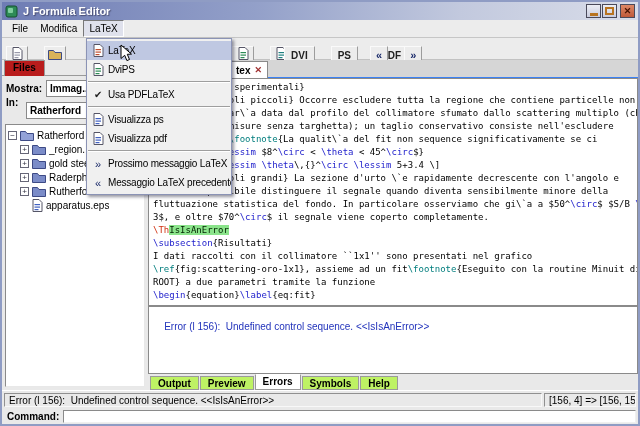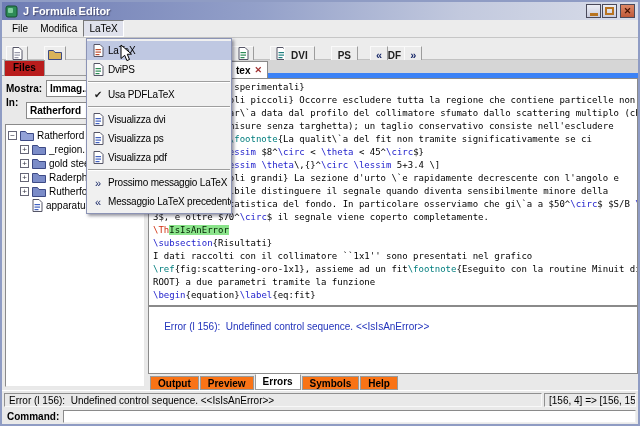--- a/index.html
+++ b/index.html
@@ -34,30 +34,30 @@
   #mostra-combo{left:44px;top:20px;width:98px}
   #in-combo{left:24px;top:42px;width:118px}
   .combo .cval{flex:1;font-size:10px;font-weight:bold;padding:2px 2px 0 3px;white-space:nowrap;overflow:hidden}
   .combo .carrow{width:15px;background:#ccd3e8;border-left:1px solid #8a8a8a;display:flex;align-items:center;justify-content:center;font-size:7px;color:#223}
   .treebox{left:3px;top:64px;width:140px;height:263px;background:#fff;border:1px solid;border-color:#8a8a8a #e8e8e8 #e8e8e8 #8a8a8a;overflow:hidden;padding-top:3px}
   .trow{display:flex;align-items:center;height:14px;font-size:10px;white-space:nowrap}
   .thandle{width:9px;height:9px;border:1px solid #667;background:#fff;font-size:8px;line-height:7px;text-align:center;margin-right:3px;color:#334;flex:none}
   .thspace{width:12px;flex:none}
   .trow .ic{margin-right:3px;flex:none;display:inline-flex}
   .tlabel{overflow:hidden}
-  .tabbar{left:146px;top:58px;width:490px;height:18px;background:#d6d6d6;border-bottom:5px solid #3b82f6}
+  .tabbar{left:146px;top:58px;width:490px;height:18px;background:#d6d6d6;border-bottom:1px solid #3b82f6}
   .etab{position:absolute;left:2px;top:1px;width:118px;height:17px;background:#fff;border:1px solid #8a8a8a;border-bottom:none;display:flex;align-items:center;justify-content:flex-end;padding:0 5px;font-size:10px;font-weight:bold;gap:4px}
   .tabx{color:#a03030;font-size:9px;font-weight:bold;line-height:1}
   .codebox{left:146px;top:76px;width:490px;height:228px;background:#fff;border:1px solid #8a8a8a;overflow:hidden;padding:2px 0 0 4px;font-family:"DejaVu Sans Mono",monospace;font-size:9px;line-height:13px}
   .cline{white-space:pre;height:13px}
   .seg-p{color:#000}.seg-b{color:#2222cc}.seg-t{color:#007d7d}.seg-r{color:#d03010}
   .seg-g{background:#8be48b;color:#002200}
   .errorbox{left:146px;top:304px;width:490px;height:68px;background:#fff;border:1px solid #8a8a8a;padding:3px 4px;font-size:10px;color:#2233bb;white-space:pre;overflow:hidden}
   .btabs{left:146px;top:372px;width:490px;height:16px;display:flex;align-items:flex-end;padding-left:2px;gap:1px}
-  .btab{font-size:10px;font-weight:bold;padding:1px 7px 2px;background:#f97316;border:1px solid #9a9a9a;height:14px}
+  .btab{font-size:10px;font-weight:bold;padding:1px 7px 2px;background:#bef264;border:1px solid #9a9a9a;height:14px}
   .btab.active{background:#fff;height:16px;border-top:1px solid #fff}
   .statusbar{left:0;top:388px;width:636px;height:18px;background:#e9e9e9;border-top:1px solid #fff}
   .scell{position:absolute;top:2px;height:14px;border:1px solid;border-color:#909090 #f8f8f8 #f8f8f8 #909090;font-size:10px;padding:1px 4px;white-space:pre;overflow:hidden}
   #status-left{left:2px;width:538px}
   #status-right{left:542px;width:92px}
   .commandrow{left:0;top:406px;width:636px;height:16px;display:flex;align-items:center;padding:0 2px;gap:4px}
   .cmdlabel{font-size:10px;font-weight:bold;padding-left:3px;white-space:nowrap}
   .cmdinput{flex:1;height:13px;border:1px solid;border-color:#8a8a8a #f0f0f0 #f0f0f0 #8a8a8a;background:#fff;font-family:"DejaVu Sans Mono",monospace;font-size:10px;padding:0 2px;outline:none}
   .dropdown{left:84px;top:36px;width:146px;background:#f0f0f0;border:1px solid #8b93b5;box-shadow:2px 2px 3px rgba(50,50,70,.5);padding:2px 0;z-index:40}
   .mitem{height:19px;display:flex;align-items:center;padding:0 4px 0 3px;font-size:10px;letter-spacing:-0.2px;white-space:nowrap;overflow:hidden}
@@ -222,21 +222,21 @@
       <span>tex</span>
       <span class="tabx">✕</span>
     </span>
   </div>
 
   <div class="codebox" id="code">
       <div class="cline"><span class="seg-p">oltre i limiti sperimentali}</span></div>
       <div class="cline"><span class="seg-b">\paragraph</span><span class="seg-p">{Angoli piccoli} Occorre escludere tutta la regione che contiene particelle non</span></div>
       <div class="cline"><span class="seg-p">deviate, che sar\`a data dal profilo del collimatore sfumato dallo scattering multiplo (che</span></div>
       <div class="cline"><span class="seg-p">si vede dalle misure senza targhetta); un taglio conservativo consiste nell'escludere</span></div>
-      <div class="cline"><span class="seg-p">questa regione</span><span class="seg-t">\footnote</span><span class="seg-p">{La qualit\`a del fit non tramite significativamente se ci</span></div>
+      <div class="cline"><span class="seg-p">questa regione</span><span class="seg-t">\footnote</span><span class="seg-p">{La qualit\`a del fit non sequence significativamente se ci</span></div>
       <div class="cline"><span class="seg-p">si limita a </span><span class="seg-b">\lessim</span><span class="seg-p"> $8^</span><span class="seg-b">\circ</span><span class="seg-p"> &lt; </span><span class="seg-b">\theta</span><span class="seg-p"> &lt; 45^</span><span class="seg-b">\circ</span><span class="seg-p">$}</span></div>
       <div class="cline"><span class="seg-p">con margine </span><span class="seg-b">\lessim</span><span class="seg-p"> </span><span class="seg-b">\theta</span><span class="seg-p">\,{}^</span><span class="seg-b">\circ</span><span class="seg-p"> </span><span class="seg-b">\lessim</span><span class="seg-p"> 5+3.4 \]</span></div>
       <div class="cline"><span class="seg-b">\paragraph</span><span class="seg-p">{Angoli grandi} La sezione d'urto \`e rapidamente decrescente con l'angolo e</span></div>
       <div class="cline"><span class="seg-p">diventa impossibile distinguere il segnale quando diventa sensibilmente minore della</span></div>
       <div class="cline"><span class="seg-p">fluttuazione statistica del fondo. In particolare osserviamo che gi\`a a $50^</span><span class="seg-b">\circ</span><span class="seg-p">$ $S/B </span><span class="seg-b">\sim</span></div>
       <div class="cline"><span class="seg-p">3$, e oltre $70^</span><span class="seg-b">\circ</span><span class="seg-p">$ il segnale viene coperto completamente.</span></div>
       <div class="cline"><span class="seg-r">\Th</span><span class="seg-g">IsIsAnError</span></div>
       <div class="cline"><span class="seg-b">\subsection</span><span class="seg-p">{Risultati}</span></div>
       <div class="cline"><span class="seg-p">I dati raccolti con il collimatore ``1x1'' sono presentati nel grafico</span></div>
       <div class="cline"><span class="seg-t">\ref</span><span class="seg-p">{fig:scattering-oro-1x1}, assieme ad un fit</span><span class="seg-t">\footnote</span><span class="seg-p">{Eseguito con la routine Minuit di</span></div>
@@ -299,42 +299,31 @@
       <div class="msep"></div>
       <div class="mitem">
         <span class="ic">
           <svg width="11" height="13" viewBox="0 0 11 13">
             <path d="M1 .5h6l3 3V12.5H1z" fill="#fff" stroke="#556"></path>
             <rect x="2.5" y="5" width="5.5" height="1.2" fill="#4060c0"></rect>
             <rect x="2.5" y="7.5" width="5.5" height="1.2" fill="#4060c0"></rect>
             <rect x="2.5" y="10" width="4" height="1.2" fill="#4060c0"></rect>
           </svg>
         </span>
-        <span class="mlabel">Visualizza dvi</span>
+        <span class="mlabel">Visualizza ps</span>
       </div>
       <div class="mitem">
         <span class="ic">
           <svg width="11" height="13" viewBox="0 0 11 13">
             <path d="M1 .5h6l3 3V12.5H1z" fill="#fff" stroke="#556"></path>
             <rect x="2.5" y="5" width="5.5" height="1.2" fill="#4060c0"></rect>
             <rect x="2.5" y="7.5" width="5.5" height="1.2" fill="#4060c0"></rect>
             <rect x="2.5" y="10" width="4" height="1.2" fill="#4060c0"></rect>
           </svg>
         </span>
-        <span class="mlabel">Visualizza ps</span>
-      </div>
-      <div class="mitem">
-        <span class="ic">
-          <svg width="11" height="13" viewBox="0 0 11 13">
-            <path d="M1 .5h6l3 3V12.5H1z" fill="#fff" stroke="#556"></path>
-            <rect x="2.5" y="5" width="5.5" height="1.2" fill="#4060c0"></rect>
-            <rect x="2.5" y="7.5" width="5.5" height="1.2" fill="#4060c0"></rect>
-            <rect x="2.5" y="10" width="4" height="1.2" fill="#4060c0"></rect>
-          </svg>
-        </span>
         <span class="mlabel">Visualizza pdf</span>
       </div>
       <div class="msep"></div>
       <div class="mitem">
         <span class="ic">
           <i class="arr">»</i>
         </span>
         <span class="mlabel">Prossimo messaggio LaTeX</span>
       </div>
       <div class="mitem">

